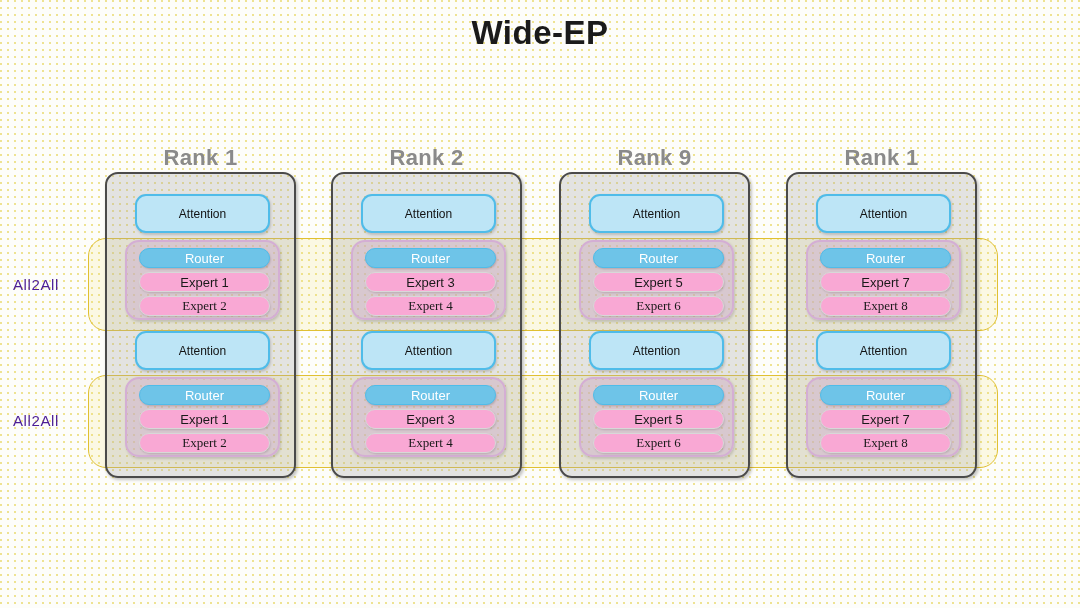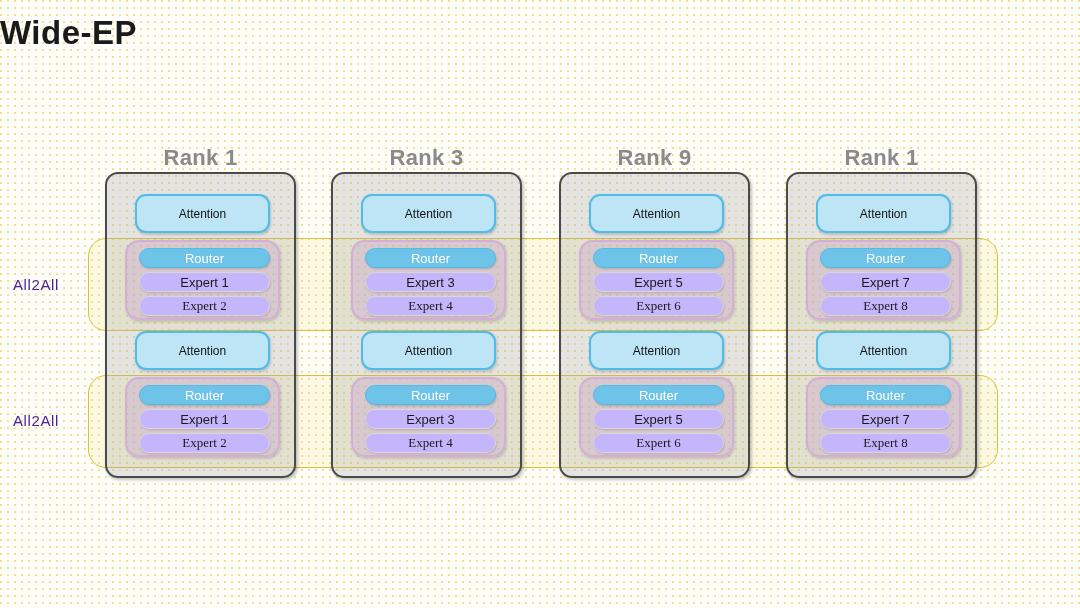--- a/index.html
+++ b/index.html
@@ -25,21 +25,21 @@
     width: 1080px;
     height: 608px;
   }
 
   
   .title {
     position: absolute;
     left: 0;
     top: 14px;
     width: 1080px;
-    text-align: left;
+    text-align: center;
     font-size: 33px;
     font-weight: bold;
     color: #1a1a1a;
     letter-spacing: 0.5px;
   }
 
   
   .a2a-band {
     position: absolute;
     border: 1.6px solid #e0c032;
@@ -129,21 +129,21 @@
     font-size: 13px;
   }
   .pill.router {
     background: #6ec4e8;
     border: 1.6px solid #4fbce9;
     color: #ffffff;
     top: 6px;
     box-shadow: 0.8px 1.2px 2px rgba(0,0,0,0.16);
   }
   .pill.expert {
-    background: #c4b5fd;
+    background: #f9a8d4;
     border: 1px solid #d8d8d8;
     color: #1a1a1a;
     box-shadow: 0.8px 1.2px 2px rgba(0,0,0,0.13);
     text-align: right;
   }
   .pill.expert.e1 { top: 30px; }
   .pill.expert.e2 { top: 54px; font-family: Liberation Serif, serif; }
 </style>
 </head>
 <body>
@@ -173,21 +173,21 @@
       <div class="moe" style="top:203px;">
         <div class="pill router">Router</div>
         <div class="pill expert e1">Expert 1</div>
         <div class="pill expert e2">Expert 2</div>
       </div>
 
     </div>
   </div>
 
   <div class="rank-col" style="left:331px; top:172px;">
-    <div class="rank-label">Rank 3</div>
+    <div class="rank-label">Rank 2</div>
     <div class="rank-body">
 
       <div class="attention" style="top:20px;">Attention</div>
       <div class="moe" style="top:66px;">
         <div class="pill router">Router</div>
         <div class="pill expert e1">Expert 3</div>
         <div class="pill expert e2">Expert 4</div>
       </div>
 
       <div class="attention" style="top:157px;">Attention</div>

